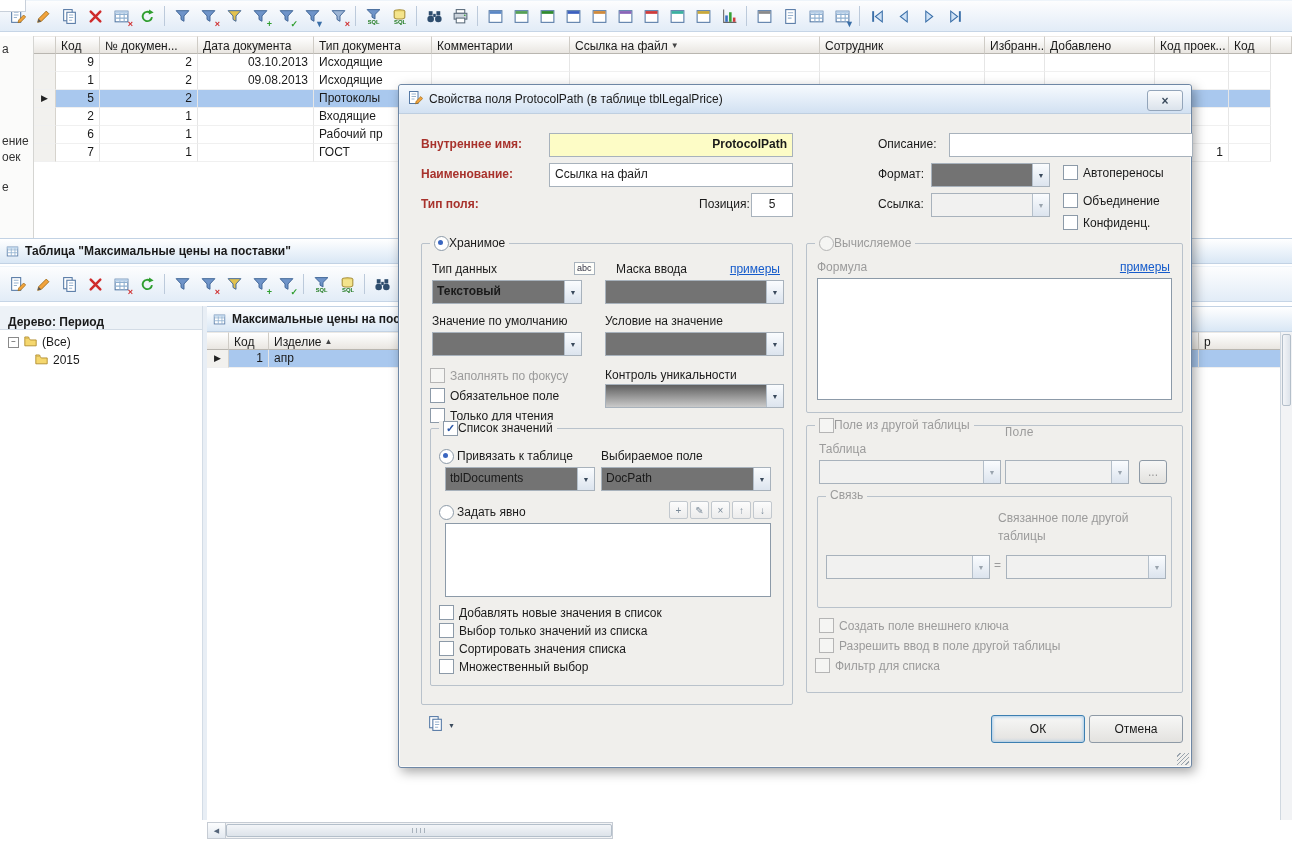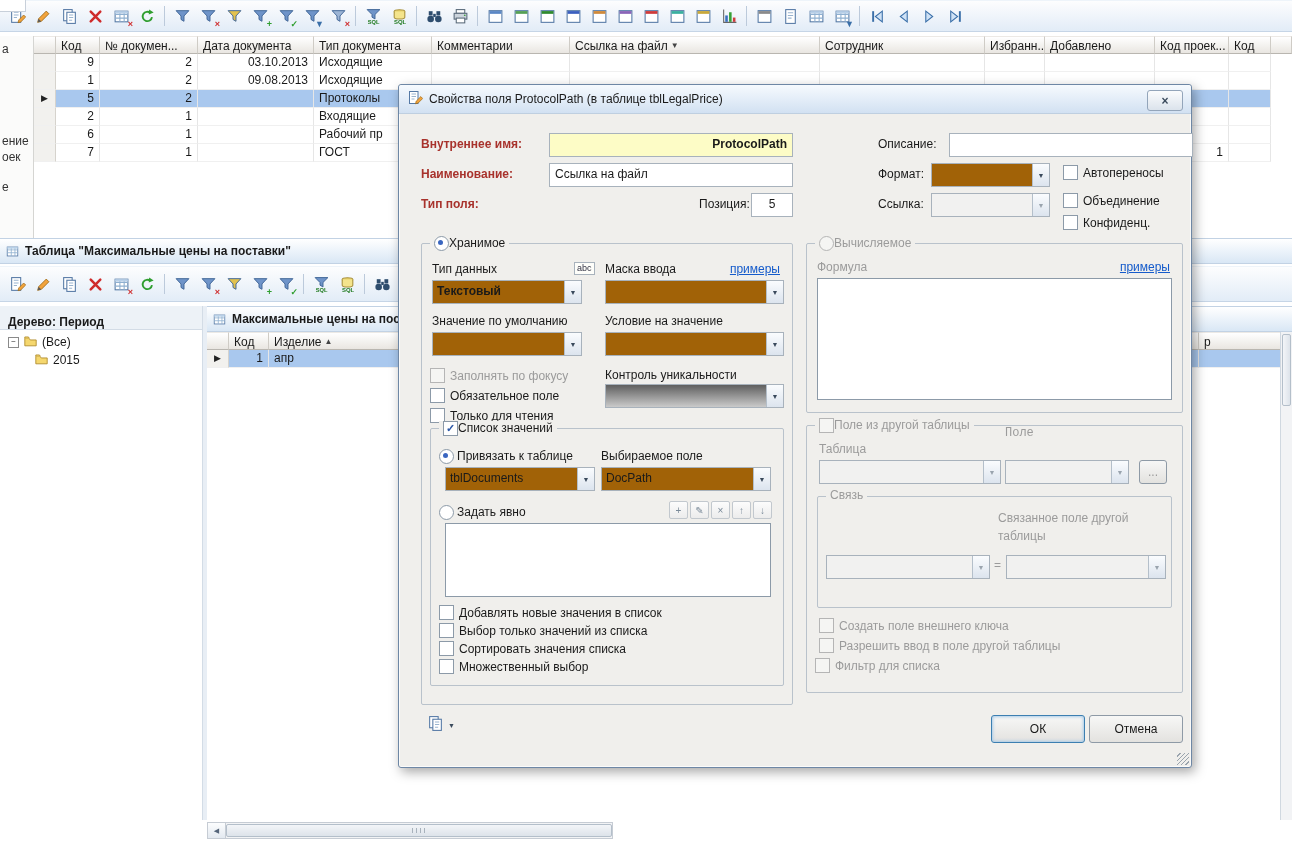--- a/index.html
+++ b/index.html
@@ -51,21 +51,21 @@
   .dlg-title{position:absolute;left:0;top:0;right:0;height:28px;display:flex;align-items:center;gap:6px;padding:0 8px;
     background:linear-gradient(#f6fafe,#d2e1f2);border-bottom:1px solid #bfcfe0;border-radius:3px 3px 0 0;}
   .dlg-title svg{width:16px;height:16px;}
   .dlg-close{position:absolute;right:8px;top:5px;width:34px;height:19px;border:1px solid #93a5ba;border-radius:3px;
     background:linear-gradient(#fbfcfd,#dbe3ec);display:flex;align-items:center;justify-content:center;font-weight:bold;color:#3a4a5c;font-size:12px;}
   .lbl{position:absolute;white-space:nowrap;}
   .lblr{color:#a8322c;font-weight:bold;}
   .dis{color:#9b9b9b;}
   .inp{position:absolute;height:22px;line-height:20px;background:#fff;border:1px solid #a8b2bc;padding:0 5px;overflow:hidden;white-space:nowrap;}
   .inp.yellow{background:#fdfcc6;font-weight:bold;text-align:right;}
-  .combo{position:absolute;height:22px;background:#a16207;border:1px solid #a8b2bc;display:flex;overflow:hidden;}
+  .combo{position:absolute;height:22px;background:#737373;border:1px solid #a8b2bc;display:flex;overflow:hidden;}
   .combo .val{flex:1;line-height:20px;padding:0 4px;white-space:nowrap;overflow:hidden;}
   .combo .cbtn{width:16px;min-width:16px;background:linear-gradient(#fafcfe,#dce4ee);border-left:1px solid #b4bfca;
     display:flex;align-items:center;justify-content:center;font-size:7px;color:#3a4a5c;}
   .combo.disab{background:#f1f1f0;} .combo.disab .cbtn{color:#9aa4ae;}
   .combo.dark{background:linear-gradient(#5f5f5f,#cacaca);}
   .grp{position:absolute;border:1px solid #b9c2cb;border-radius:2px;}
   .gt{position:absolute;top:-8px;left:8px;background:#f0efec;padding:0 4px;display:flex;align-items:center;white-space:nowrap;line-height:13px;}
   .cb{position:absolute;display:flex;align-items:center;gap:5px;white-space:nowrap;}
   .cbx{width:13px;height:13px;min-width:13px;background:#fff;border:1px solid #8c9aa8;display:flex;align-items:center;justify-content:center;}
   .cbx i{font-style:normal;font-size:11px;font-weight:bold;color:#2c58a8;line-height:1;}
@@ -682,21 +682,21 @@
     <span>Конфиденц.</span>
   </label>
 
   <div class="grp" style="left:22px;top:158px;width:370px;height:460px;">
     <div class="gt">
       <span class="radio sel"></span>
       <span>Хранимое</span>
     </div>
     <span class="lbl" style="left:10px;top:18px;">Тип данных</span>
     <span class="abcb" style="left:152px;top:18px;">abc</span>
-    <span class="lbl" style="left:183px;top:18px;">Маска ввода</span>
+    <span class="lbl" style="left:194px;top:18px;">Маска ввода</span>
     <span class="link" style="right:12px;top:18px;">примеры</span>
     <div class="combo" style="left:10px;top:36px;width:148px;">
       <span class="val" style="font-weight:bold">Текстовый</span>
       <span class="cbtn">▼</span>
     </div>
     <div class="combo" style="left:183px;top:36px;width:177px;">
       <span class="val"></span>
         <span class="cbtn">▼</span>
     </div>
     <span class="lbl" style="left:10px;top:70px;">Значение по умолчанию</span>

